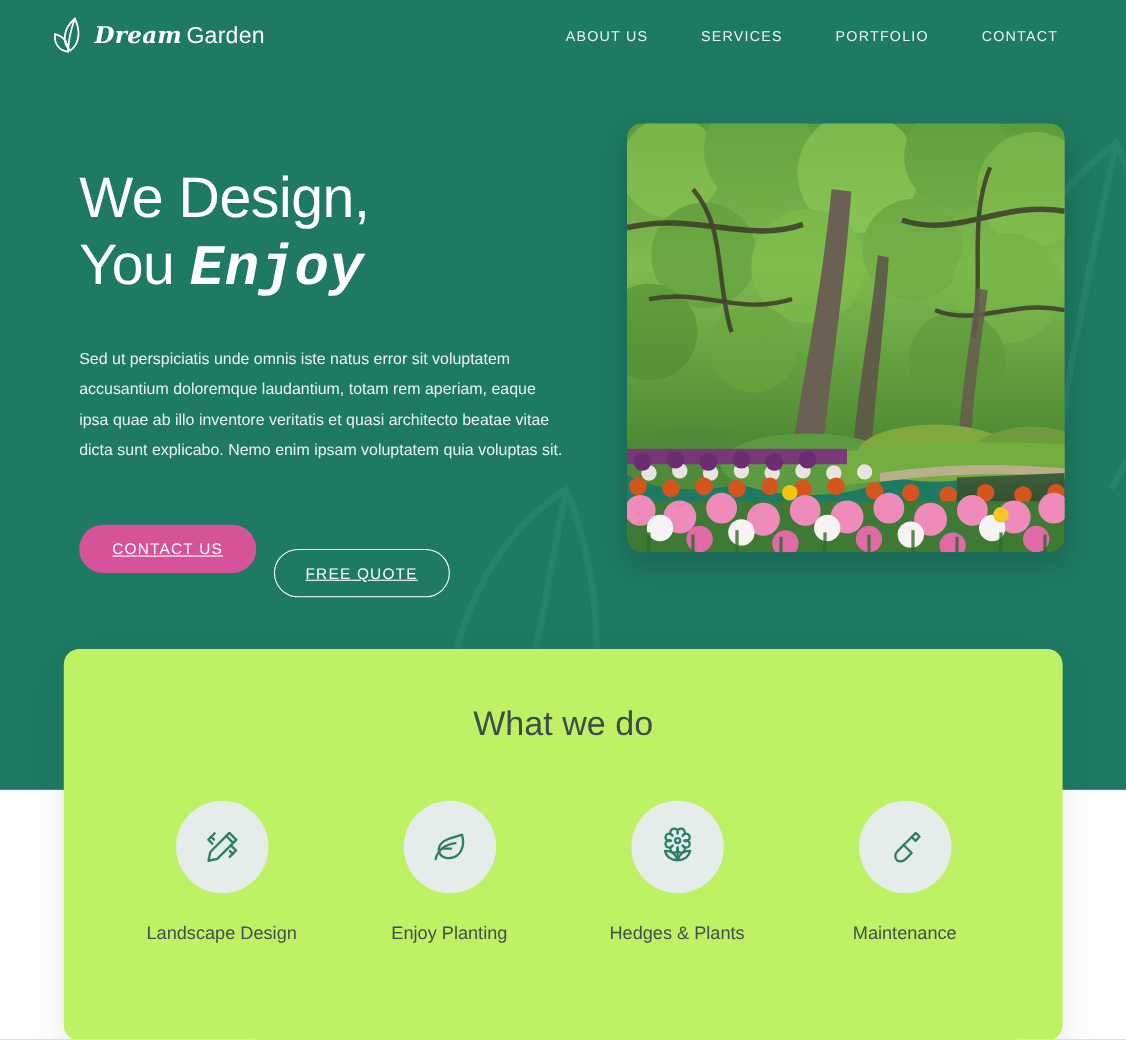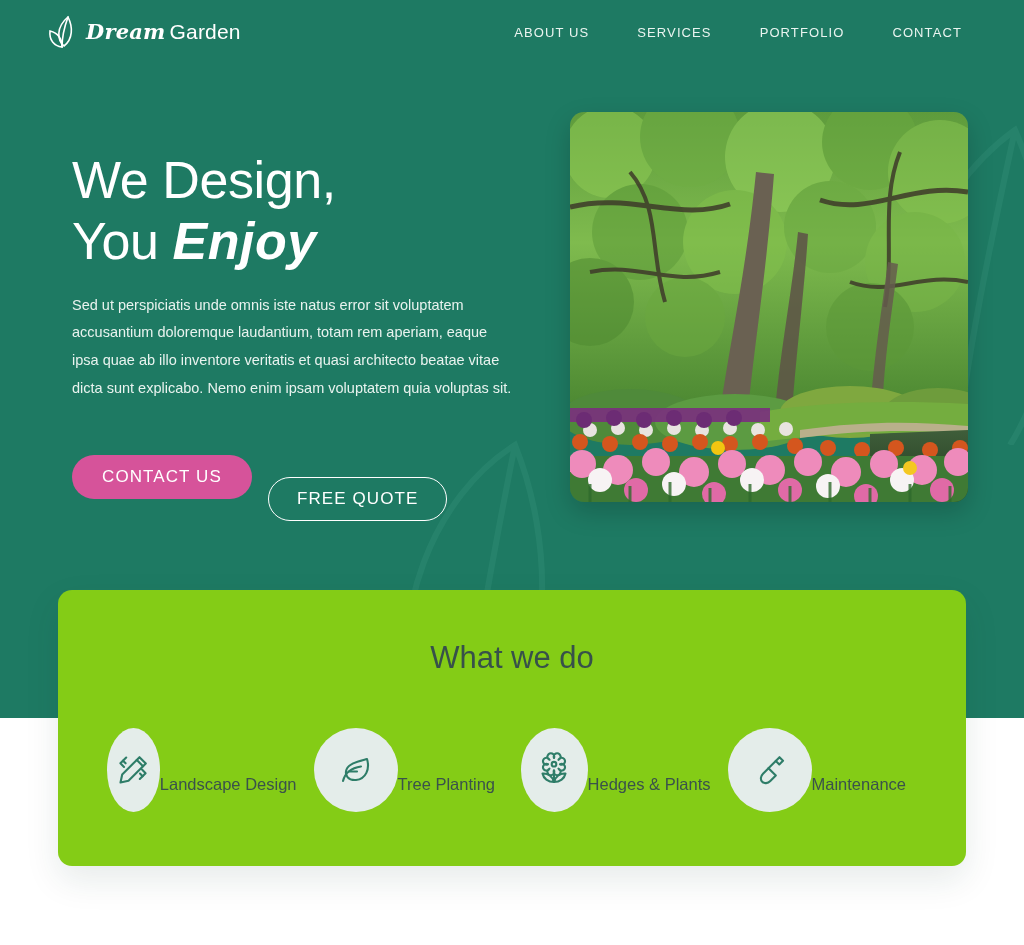--- a/index.html
+++ b/index.html
@@ -38,56 +38,57 @@
   .nav-item {
     color: #eaf4f0; font-size: 13px; letter-spacing: 1.1px;
     text-transform: uppercase; cursor: pointer; white-space: nowrap;
   }
 
   
   .hero-copy { position: absolute; left: 72px; top: 150px; width: 470px; z-index: 5; }
   .headline { color: #ffffff; font-size: 52px; line-height: 1.17; font-weight: 400; letter-spacing: -0.4px; }
   .headline .line { display: block; white-space: nowrap; }
   .script {
-    font-family: Liberation Sans, sans-serif;
+    font-family: Liberation Mono, monospace;
     font-style: italic; font-weight: 700; font-size: 52px; letter-spacing: 0.5px;
   }
   .hero-para {
-    margin-top: 20px; color: #e9f3ef; font-size: 14.5px; line-height: 1.92; width: 440px;
+    margin-top: 38px; color: #e9f3ef; font-size: 14.5px; line-height: 1.92; width: 440px;
   }
   .hero-actions { margin-top: 30px; display: flex; align-items: center; gap: 16px; }
   .btn {
     height: 44px; border-radius: 22px; display: inline-flex; align-items: center;
-    justify-content: center; font-size: 17px; letter-spacing: 1.1px; cursor: pointer;
+    justify-content: center; font-size: 14px; letter-spacing: 1.1px; cursor: pointer;
     text-transform: uppercase;
+    text-decoration: underline;
   }
   .btn-primary { background: #D6539A; color: #fff; padding: 0 30px; border: none; }
   .btn-ghost { background: transparent; color: #fff; padding: 0 28px; border: 1.5px solid #ffffff; margin-top: 44px; }
 
   
   .hero-image {
     position: absolute; left: 570px; top: 112px; width: 398px; height: 390px;
     border-radius: 14px; overflow: hidden; z-index: 5;
     box-shadow: 0 10px 26px rgba(0,0,0,.18);
   }
   .hero-image svg { display: block; width: 100%; height: 100%; }
 
   
   .services-card {
-    position: absolute; left: 58px; top: 590px; width: 908px; height: 276px;
-    background: #84cc16; border-radius: 14px; z-index: 7;
+    position: absolute; left: 58px; top: 590px; width: 908px; height: 356px;
+    background: #bef264; border-radius: 14px; z-index: 7;
     box-shadow: 0 14px 34px rgba(20,60,48,.10);
   }
   .services-title {
     text-align: center; margin-top: 50px; font-size: 31px; color: #37514A; font-weight: 400;
   }
   .services-grid {
     margin-top: 52px; display: flex; justify-content: space-around; padding: 0 40px;
   }
-  .service { width: 190px; display: flex; flex-direction: row; align-items: center; cursor: pointer; }
+  .service { width: 190px; display: flex; flex-direction: column; align-items: center; cursor: pointer; }
   .service-icon-wrap {
     width: 84px; height: 84px; border-radius: 50%; background: #E4EDEA;
     display: flex; align-items: center; justify-content: center;
   }
   .service-label { margin-top: 28px; font-size: 16.5px; color: #3A524B; white-space: nowrap; }
 </style>
 </head>
 <body>
 
 <div class="page">
@@ -312,21 +313,21 @@
       <div class="service">
         <div class="service-icon-wrap">
           <svg width="38" height="38" viewBox="0 0 38 38">
             <g fill="none" stroke="#2E7D68" stroke-width="2.1" stroke-linecap="round" stroke-linejoin="round">
               <path d="M30 8 C 33 18, 29 28, 19 29 C 11 29.6, 7.5 24, 9.5 18.5 C 11.8 12.4, 21 10.5, 30 8 Z"></path>
               <path d="M6 30 C 8 22, 14 17, 24 15.5"></path>
               <path d="M12.5 20.5 H 20"></path>
             </g>
           </svg>
         </div>
-        <div class="service-label">Tree Planting</div>
+        <div class="service-label">Enjoy Planting</div>
       </div>
 
       <div class="service">
         <div class="service-icon-wrap">
           <svg width="38" height="38" viewBox="0 0 38 38">
             <g fill="none" stroke="#2E7D68" stroke-width="2.1" stroke-linecap="round" stroke-linejoin="round">
               <path d="M14.5 8.8 A3.4 3.4 0 1 1 19 7 A3.4 3.4 0 1 1 23.5 8.8 A3.4 3.4 0 1 1 25 13.2 A3.4 3.4 0 1 1 23.5 17.6 A3.4 3.4 0 1 1 19 19.4 A3.4 3.4 0 1 1 14.5 17.6 A3.4 3.4 0 1 1 13 13.2 A3.4 3.4 0 1 1 14.5 8.8 Z"></path>
               <circle cx="19" cy="13.2" r="2.3"></circle>
               <path d="M19 19.6 V 31"></path>
               <path d="M19 31 C 13 31, 8.5 27.5, 7.5 22.5 C 13 22, 17.5 25.5, 19 31 Z"></path>

